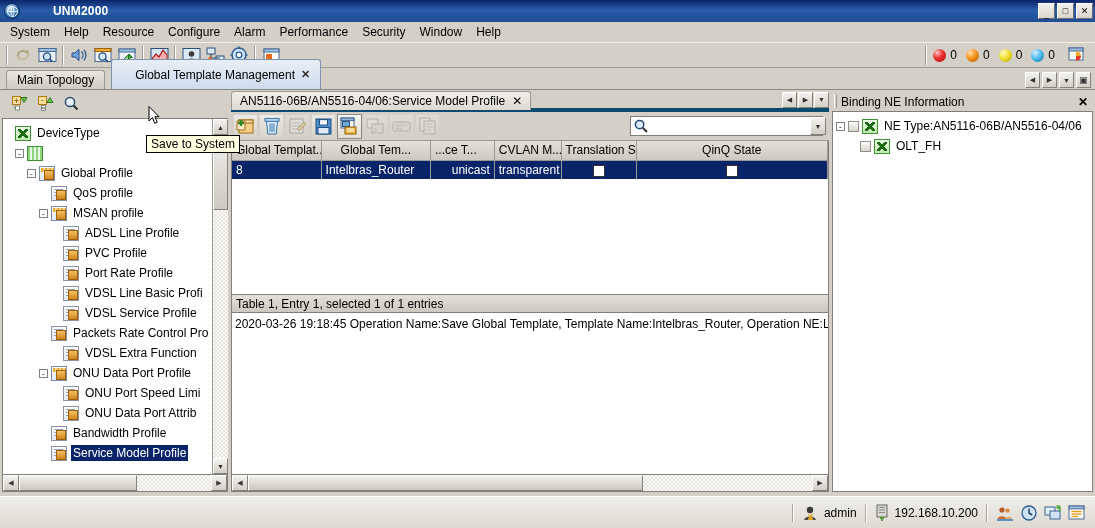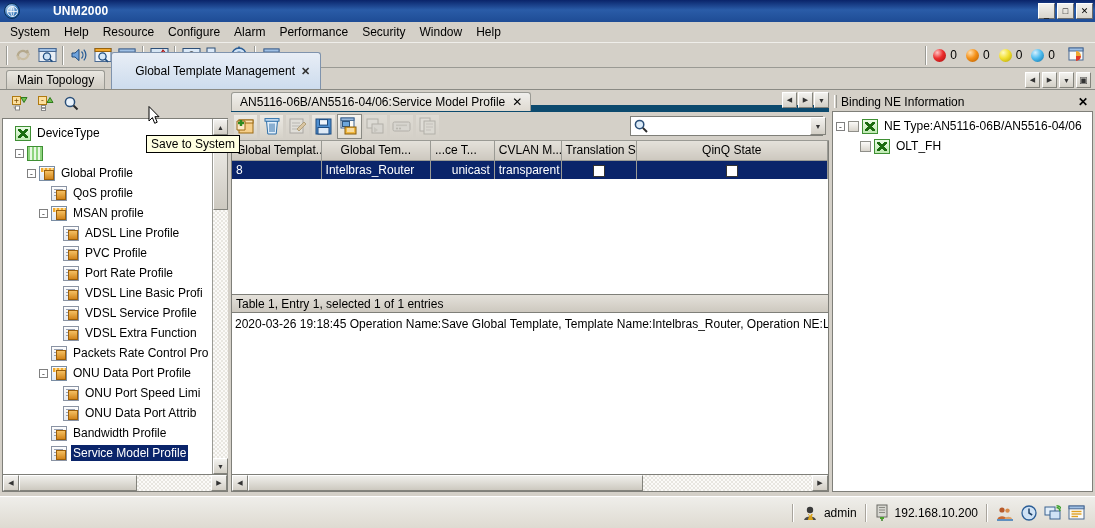--- a/index.html
+++ b/index.html
@@ -80,21 +80,21 @@
   .otab {
     height: 19px; display: flex; align-items: center; gap: 6px;
     padding: 0 10px; font-size: 12px;
     background: linear-gradient(to bottom,#e9e7e1,#cfcbc2);
     border: 1px solid #9a9a94; border-bottom: none;
     border-radius: 3px 3px 0 0; margin-right: 6px;
   }
   .otab.active {
     background: linear-gradient(to bottom,#e8eef6,#cddced);
     border-color: #7f93ad;
-    height: 37px;
+    height: 30px;
     font-weight: normal;
     padding-left: 23px;
   }
   .otab .xc { font-size: 11px; font-weight: bold; color:#333; }
   .tabstrip-right {
     margin-left: auto; display: flex; align-items: center; gap: 2px; padding: 0 4px 1px 0;
   }
   .navbtn {
     width: 15px; height: 16px;
     background: linear-gradient(to bottom,#f3f2ef,#d3cfc6);
@@ -223,22 +223,22 @@
   .htrack { flex:1; background-color:#efeeea;
             background-image: repeating-conic-gradient(#e8e6e0 0% 25%, #fbfaf8 0% 50%);
             background-size: 4px 4px; }
 
   
   .docpanel {
     width: 598px; display: flex; flex-direction: column;
     background: #d4d0c8;
   }
   .doctabs {
-    height: 20px; display: flex; align-items: flex-start; position: relative;
-    border-bottom: 7px solid #0c4a6e;
+    height: 20px; display: flex; align-items: center; position: relative;
+    border-bottom: 4px solid #0c4a6e;
   }
   .dtab {
     height: 19px; display: flex; align-items: center; gap: 7px;
     padding: 0 8px; font-size: 12px;
     background: linear-gradient(to bottom,#f0efec,#ded9d0);
     border: 1px solid #9a9a94; border-bottom: none;
     border-radius: 3px 3px 0 0;
   }
   .dtabs-right { margin-left: auto; display:flex; gap:1px; padding-bottom:1px; }
   .doctoolbar {
@@ -650,32 +650,32 @@
             <span class="dots"></span>
             <span class="dots"></span>
             <span class="exp blank"></span>
             <span class="ico ico-profile"></span>
             <span class="lbl">VDSL Service Profile</span>
           </div>
           <div class="tnode">
             <span class="dots"></span>
             <span class="dots"></span>
             <span class="dots"></span>
+            <span class="exp blank"></span>
+            <span class="ico ico-profile"></span>
+            <span class="lbl">Packets Rate Control Pro</span>
+          </div>
+          <div class="tnode">
+            <span class="dots"></span>
+            <span class="dots"></span>
+            <span class="dots"></span>
             <span class="dots"></span>
             <span class="exp blank"></span>
             <span class="ico ico-profile"></span>
             <span class="lbl">VDSL Extra Function</span>
-          </div>
-          <div class="tnode">
-            <span class="dots"></span>
-            <span class="dots"></span>
-            <span class="dots"></span>
-            <span class="exp blank"></span>
-            <span class="ico ico-profile"></span>
-            <span class="lbl">Packets Rate Control Pro</span>
           </div>
           <div class="tnode">
             <span class="dots"></span>
             <span class="dots"></span>
             <span class="dots"></span>
             <span class="exp">-</span>
             <span class="ico ico-folder"></span>
             <span class="lbl">ONU Data Port Profile</span>
           </div>
           <div class="tnode">

